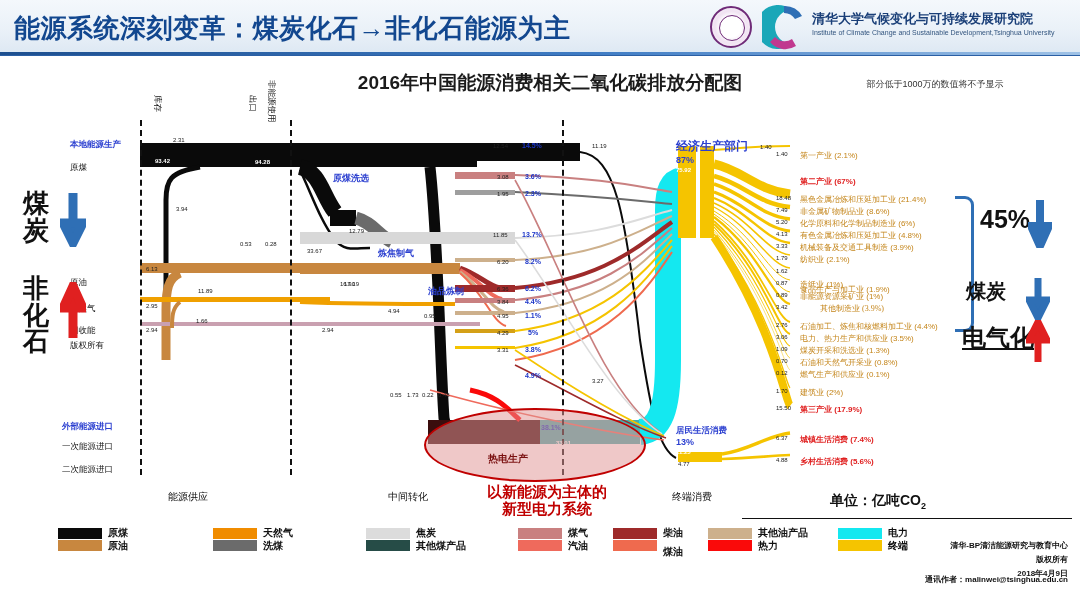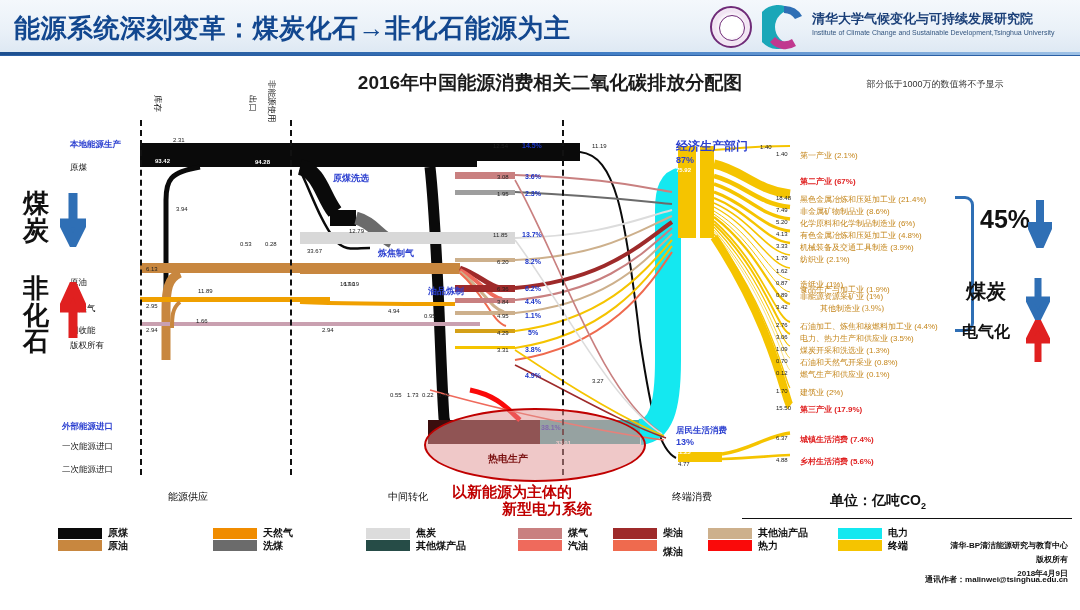--- a/index.html
+++ b/index.html
@@ -32,21 +32,21 @@
      font-size:19px;font-weight:bold;color:#1b1b1b;white-space:nowrap;}
   #note-threshold{left:840px;top:78px;width:190px;font-size:9px;color:#333;
      text-align:center;white-space:nowrap;}
 
   
   .big-cn{font-size:26px;font-weight:bold;color:#111;line-height:1.02;}
   #ann-coal-left{left:14px;top:190px;width:44px;text-align:center;}
   #ann-nonfossil-left{left:14px;top:275px;width:44px;text-align:center;}
   #ann-45{left:980px;top:205px;font-size:25px;font-weight:bold;color:#111;}
   #ann-coal-right{left:966px;top:278px;font-size:20px;font-weight:bold;}
-  #ann-elec-right{left:962px;top:322px;font-size:16px;font-weight:bold;}
+  #ann-elec-right{left:962px;top:322px;font-size:24px;font-weight:bold;text-decoration:underline;}
 
   .arrow{position:absolute;}
   .arrow svg{display:block;}
 
   #bracket45{left:955px;top:196px;width:16px;height:130px;
      border:3px solid #2f6fb5;border-left:none;border-radius:0 9px 9px 0;}
 
   
   .lab-l{position:absolute;font-size:8.5px;white-space:nowrap;color:#111;}
   .lab-l.hdr{color:#2b3fd0;font-weight:bold;}
@@ -64,21 +64,21 @@
   .vsep{position:absolute;width:0;border-left:2px dashed #111;}
 
   
   .stage{position:absolute;font-size:10px;color:#111;white-space:nowrap;}
 
   
   #ellipse{left:424px;top:408px;width:218px;height:70px;border-radius:50%;
      background:rgba(224,150,150,.52);border:2.5px solid #c00000;}
   #ellipse-label{left:488px;top:452px;font-size:10px;color:#7a1010;font-weight:bold;
      white-space:nowrap;}
-  #redcall1{left:452px;top:483px;width:190px;font-size:15px;
+  #redcall1{left:452px;top:483px;width:190px;text-align:center;font-size:15px;
      font-weight:bold;color:#c00000;white-space:nowrap;}
   #redcall2{left:452px;top:500px;width:190px;text-align:center;font-size:15px;
      font-weight:bold;color:#c00000;white-space:nowrap;}
 
   
   #legend{left:58px;top:528px;width:660px;height:40px;}
   .lg{position:absolute;}
   .lg-sw{position:absolute;width:44px;height:11px;}
   .lg-tx{position:absolute;left:50px;font-size:10px;white-space:nowrap;color:#111;
      font-weight:bold;}

